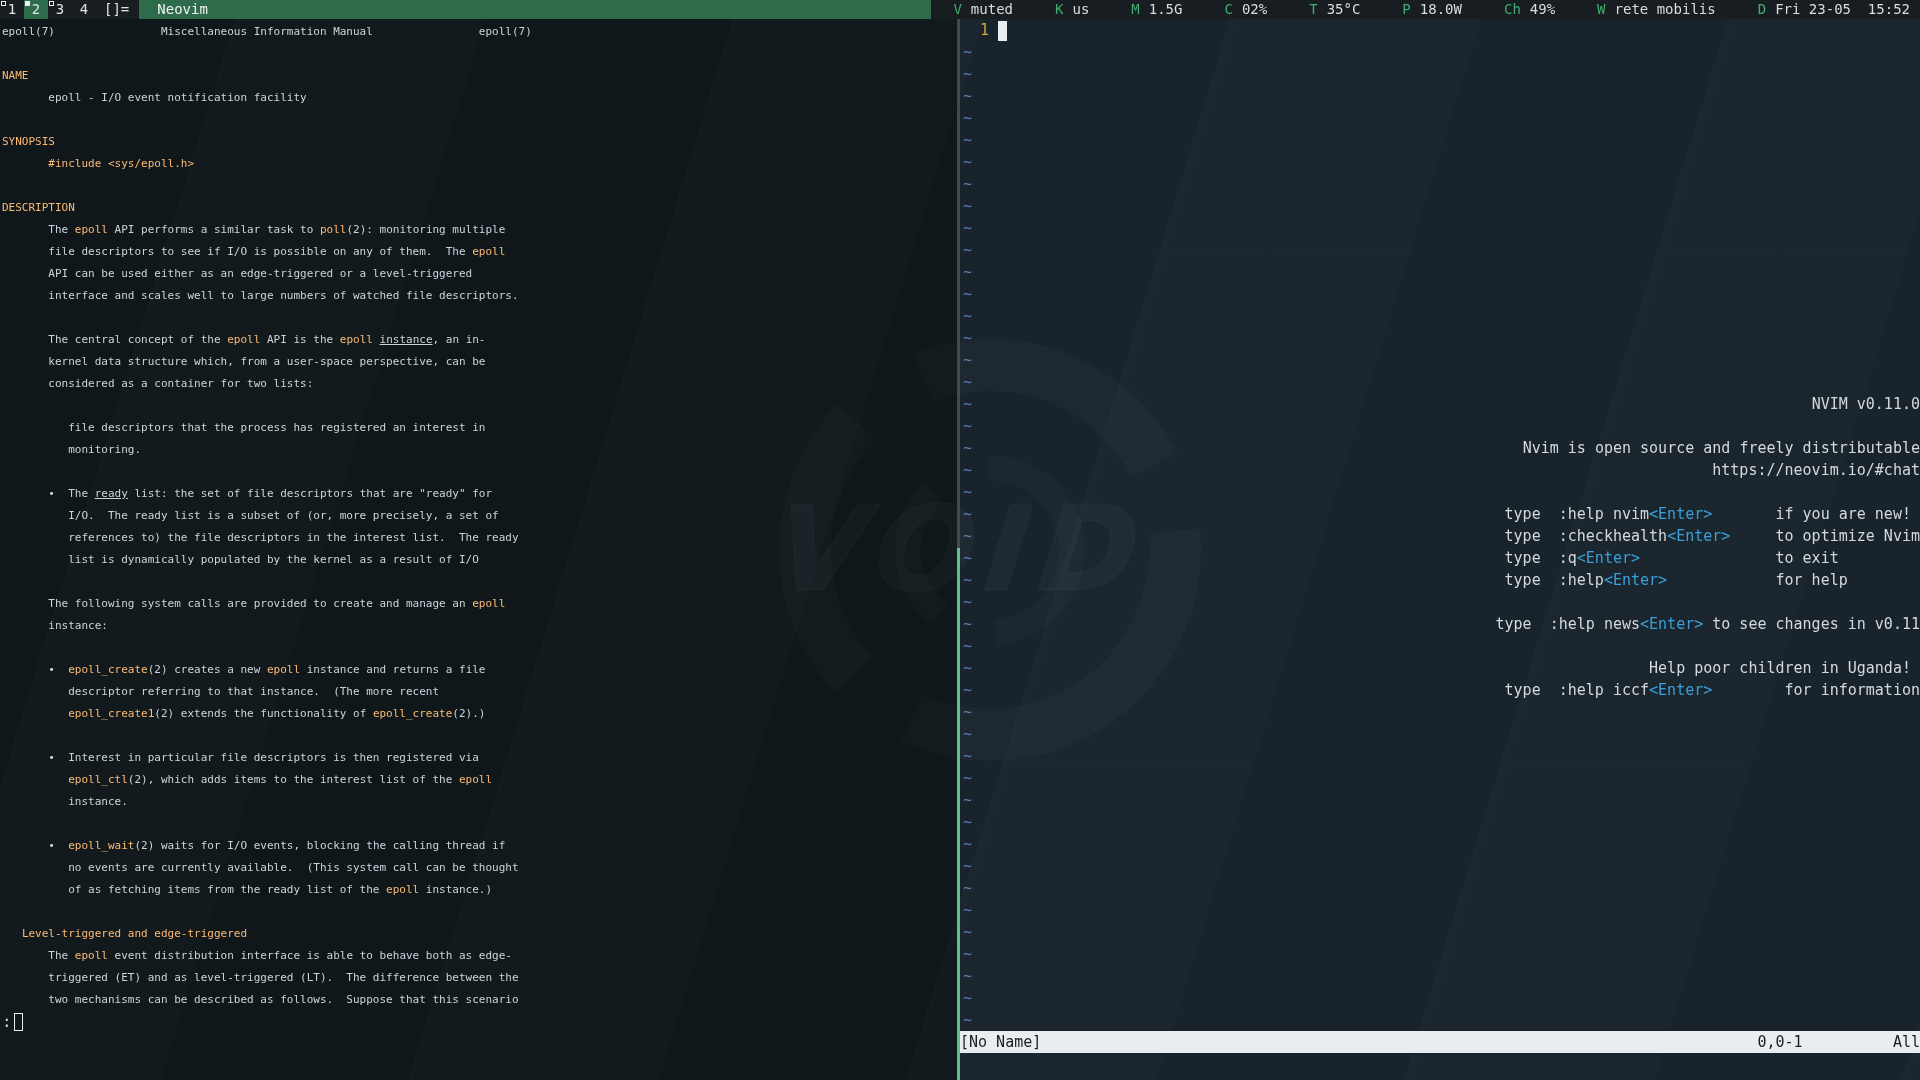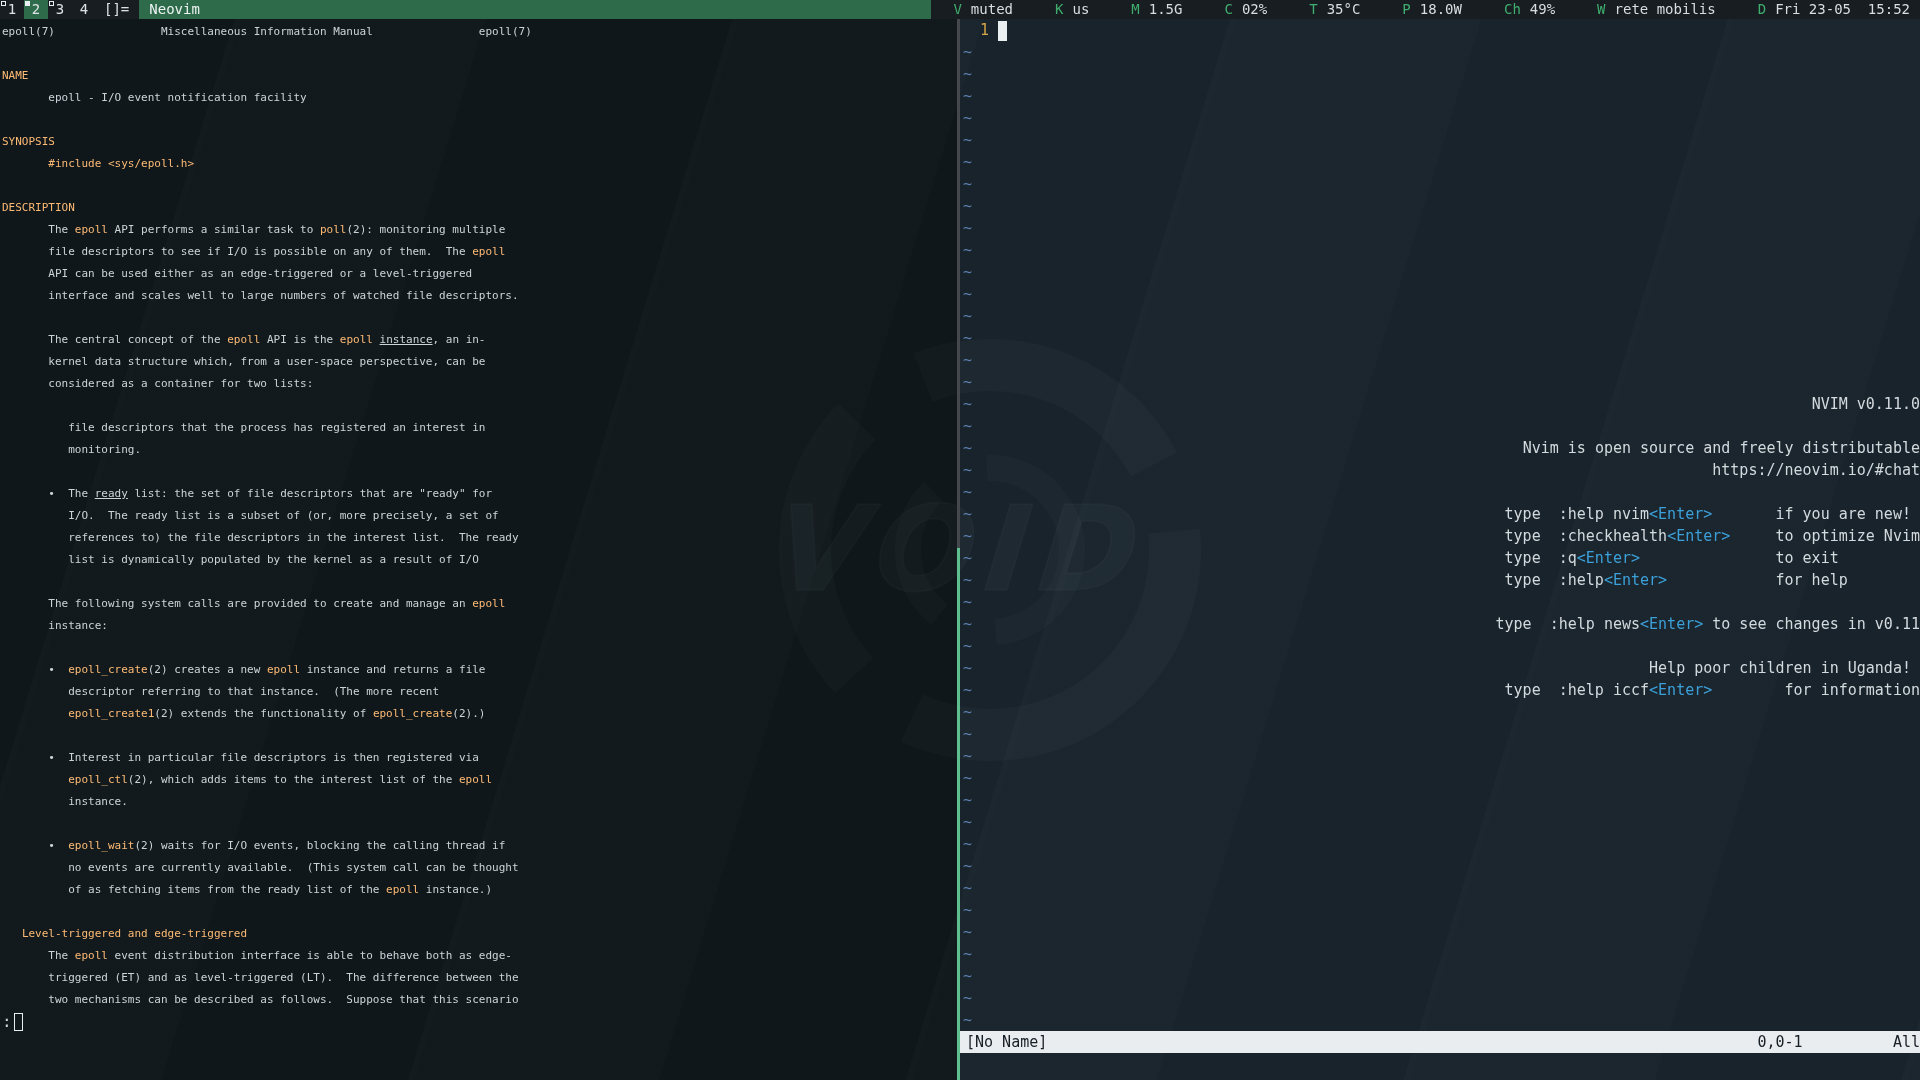--- a/index.html
+++ b/index.html
@@ -24,21 +24,21 @@
   .bar {
     position:absolute; left:0; top:0; width:1920px; height:19px;
     background:#171d21; display:flex; align-items:stretch;
     font-size:14px; line-height:19px; color:#dde3e5; z-index:5;
   }
   .tag { position:relative; width:24px; text-align:center; }
   .tag.selected { background:#2e6b4a; }
   .sq { position:absolute; top:1px; left:1px; width:5px; height:5px; border:1px solid #e8eef0; }
   .sq.filled { background:#e8eef0; }
   .ltsymbol { padding:0 10px 0 8px; }
-  .bartitle { flex:1; background:#2e6b4a; padding-left:10px; color:#eef3f4; }
+  .bartitle { flex:1; background:#2e6b4a; padding-left:18px; color:#eef3f4; }
   .barstatus { display:flex; gap:42px; padding:0 10px 0 22px; background:#171d21; white-space:pre; }
   .barstatus .seg { display:flex; gap:9px; }
   .slabel { color:#3fae6e; }
   .sval { color:#d7dde0; }
 
   
   .pane-left {
     position:absolute; left:0; top:19px; width:957px; height:1061px;
     background:rgba(13,19,23,0.45); z-index:1;
   }
@@ -65,21 +65,21 @@
   .tilde { color:#5b7fae; padding-left:3px; }
   .gutter-num { color:#d2a647; padding-left:20px; }
   .block-cursor { display:inline-block; width:9px; height:20px; background:#e9eff1; vertical-align:middle; margin-left:9px; }
   .intro-line { position:absolute; left:0; right:0; top:0; text-align:right; white-space:pre; color:#d3dade; }
   .intro-line .e { color:#3ba0d9;margin-top:28px; }
   .nv-status {
     position:absolute; left:0; top:1012px; width:960px; height:22px;
     background:#e9edf0; color:#171f26; font-size:15px; line-height:22px;
     display:flex; justify-content:space-between; white-space:pre;
   }
-  .nv-status .lft { padding-left:6px; }
+  .nv-status .lft { }
   .nv-status .rgt { }
 </style>
 </head>
 <body>
 
 <div class="watermark">
   <svg width="520" height="520" viewBox="0 0 520 520">
     <g transform="rotate(22 260 260)">
       <circle cx="260" cy="260" r="185" fill="none" stroke="rgba(205,228,238,0.045)" stroke-width="52" stroke-dasharray="300 72 280 80 270 70"></circle>
     </g>

